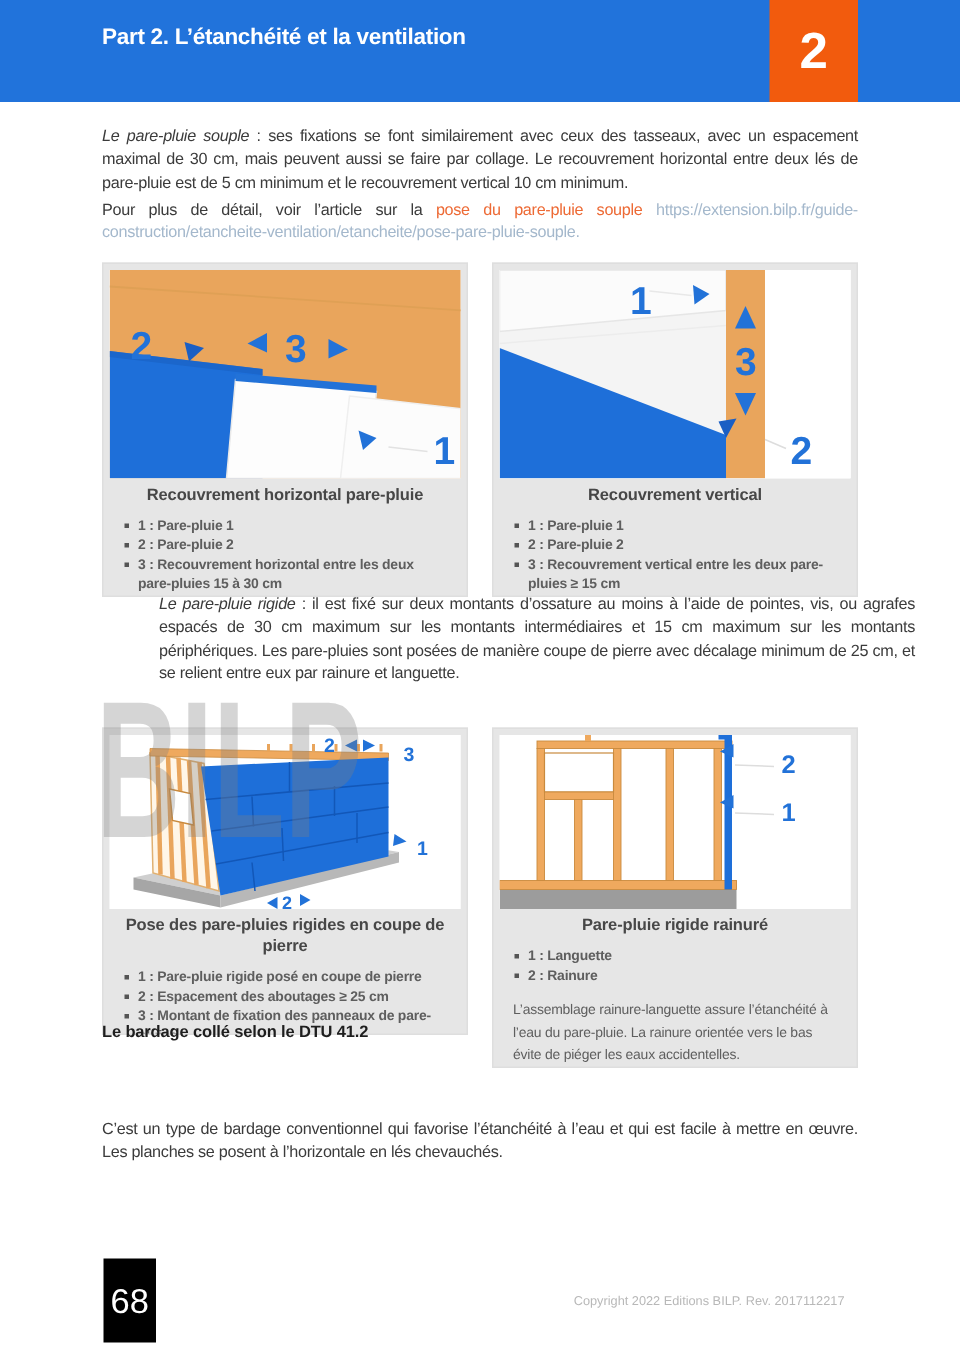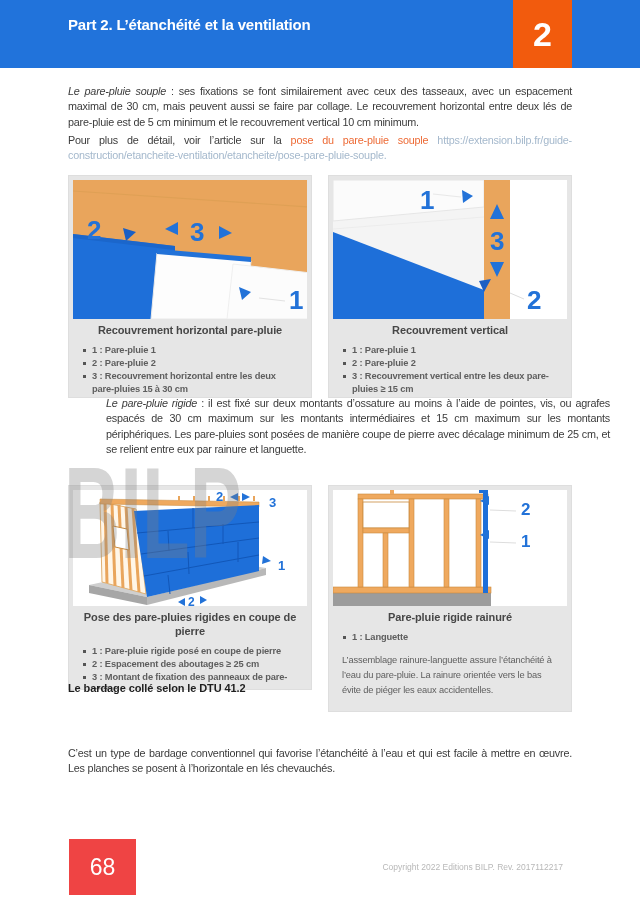--- a/index.html
+++ b/index.html
@@ -39,21 +39,21 @@
   .section-heading{position:absolute;left:68px;width:504px;font-size:11px;font-weight:bold;
        color:#1e1e1e;letter-spacing:-0.1px;}
 
   
   .watermark{position:absolute;z-index:50;pointer-events:none;font-weight:bold;
        color:rgba(128,128,128,0.33);white-space:nowrap;}
   .wm1{left:62px;top:360px;font-size:64px;letter-spacing:7px;}
   .wm2{left:64px;top:438px;font-size:130px;letter-spacing:0px;transform:scale(0.6,1.0);transform-origin:left top;}
 
   
-  .page-number{position:absolute;left:69px;top:839px;width:67px;height:56px;background:#ef4444;
+  .page-number{position:absolute;left:69px;top:839px;width:35px;height:56px;background:#000000;
        display:flex;align-items:center;justify-content:center;color:#fff;font-size:23px;}
   .copyright{position:absolute;right:77px;top:862px;font-size:8.5px;color:#B8B8B8;letter-spacing:0px;}
 </style>
 </head>
 <body>
 
 <div class="page">
 
   <div class="header">
     <div class="header-title">Part 2. L’étanchéité et la ventilation</div>
@@ -200,20 +200,21 @@
         <polygon points="156,40 147,45 156,49" fill="#2272D8"></polygon>
         <line x1="157" y1="20" x2="183" y2="21" stroke="#DDDDDD"></line>
         <line x1="157" y1="52" x2="183" y2="53" stroke="#DDDDDD"></line>
         <text x="188" y="25" font-size="17">2</text>
         <text x="188" y="57" font-size="17">1</text>
       </svg>
     </div>
     <div class="fig-caption">Pare-pluie rigide rainuré</div>
     <div class="fig-bullets">
       <div class="bullet">1 : Languette</div>
+      <div class="bullet">2 : Rainure</div>
     </div>
     <div class="fig-note">L’assemblage rainure-languette assure l’étanchéité à l’eau du pare-pluie. La rainure orientée vers le bas évite de piéger les eaux accidentelles.</div>
   </div>
 
   <div class="section-heading" style="top:682px;">Le bardage collé selon le DTU 41.2</div>
   <div class="para" style="top:746px;">C’est un type de bardage conventionnel qui favorise l’étanchéité à l’eau et qui est facile à mettre en œuvre. Les planches se posent à l’horizontale en lés chevauchés.</div>
 
   <div class="watermark wm2">BILP</div>
 
   <div class="page-number">68</div>

